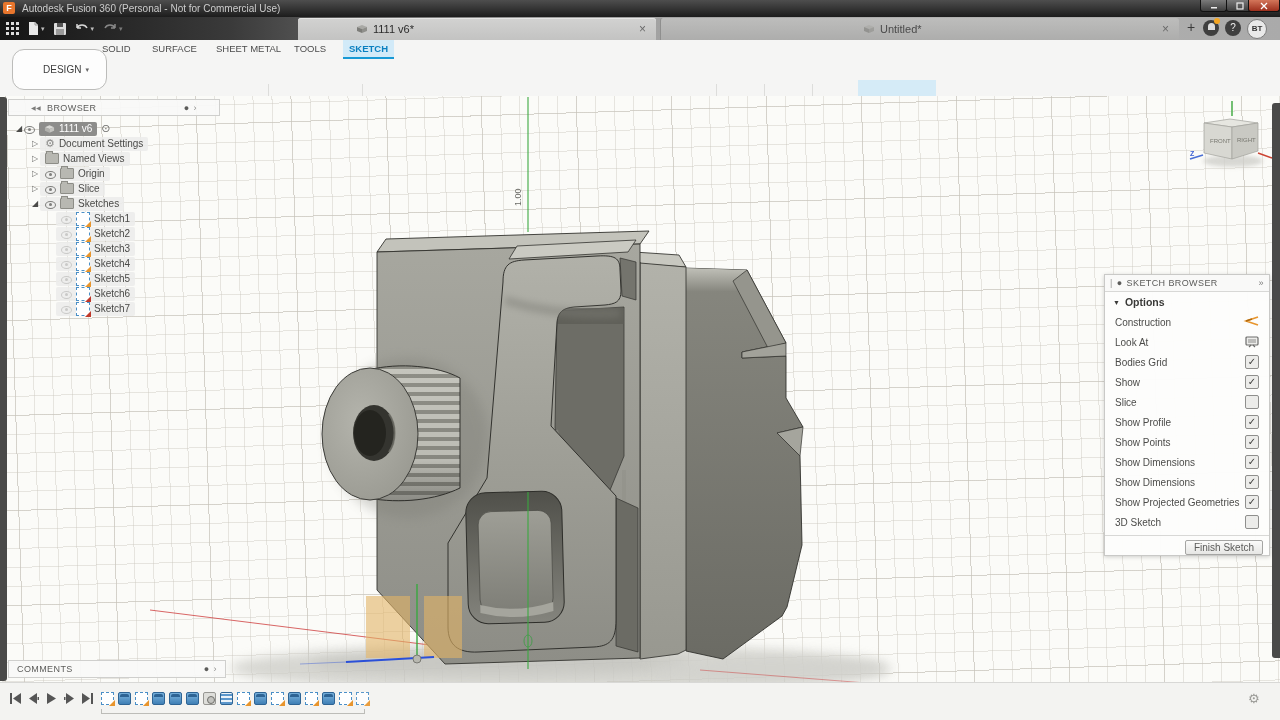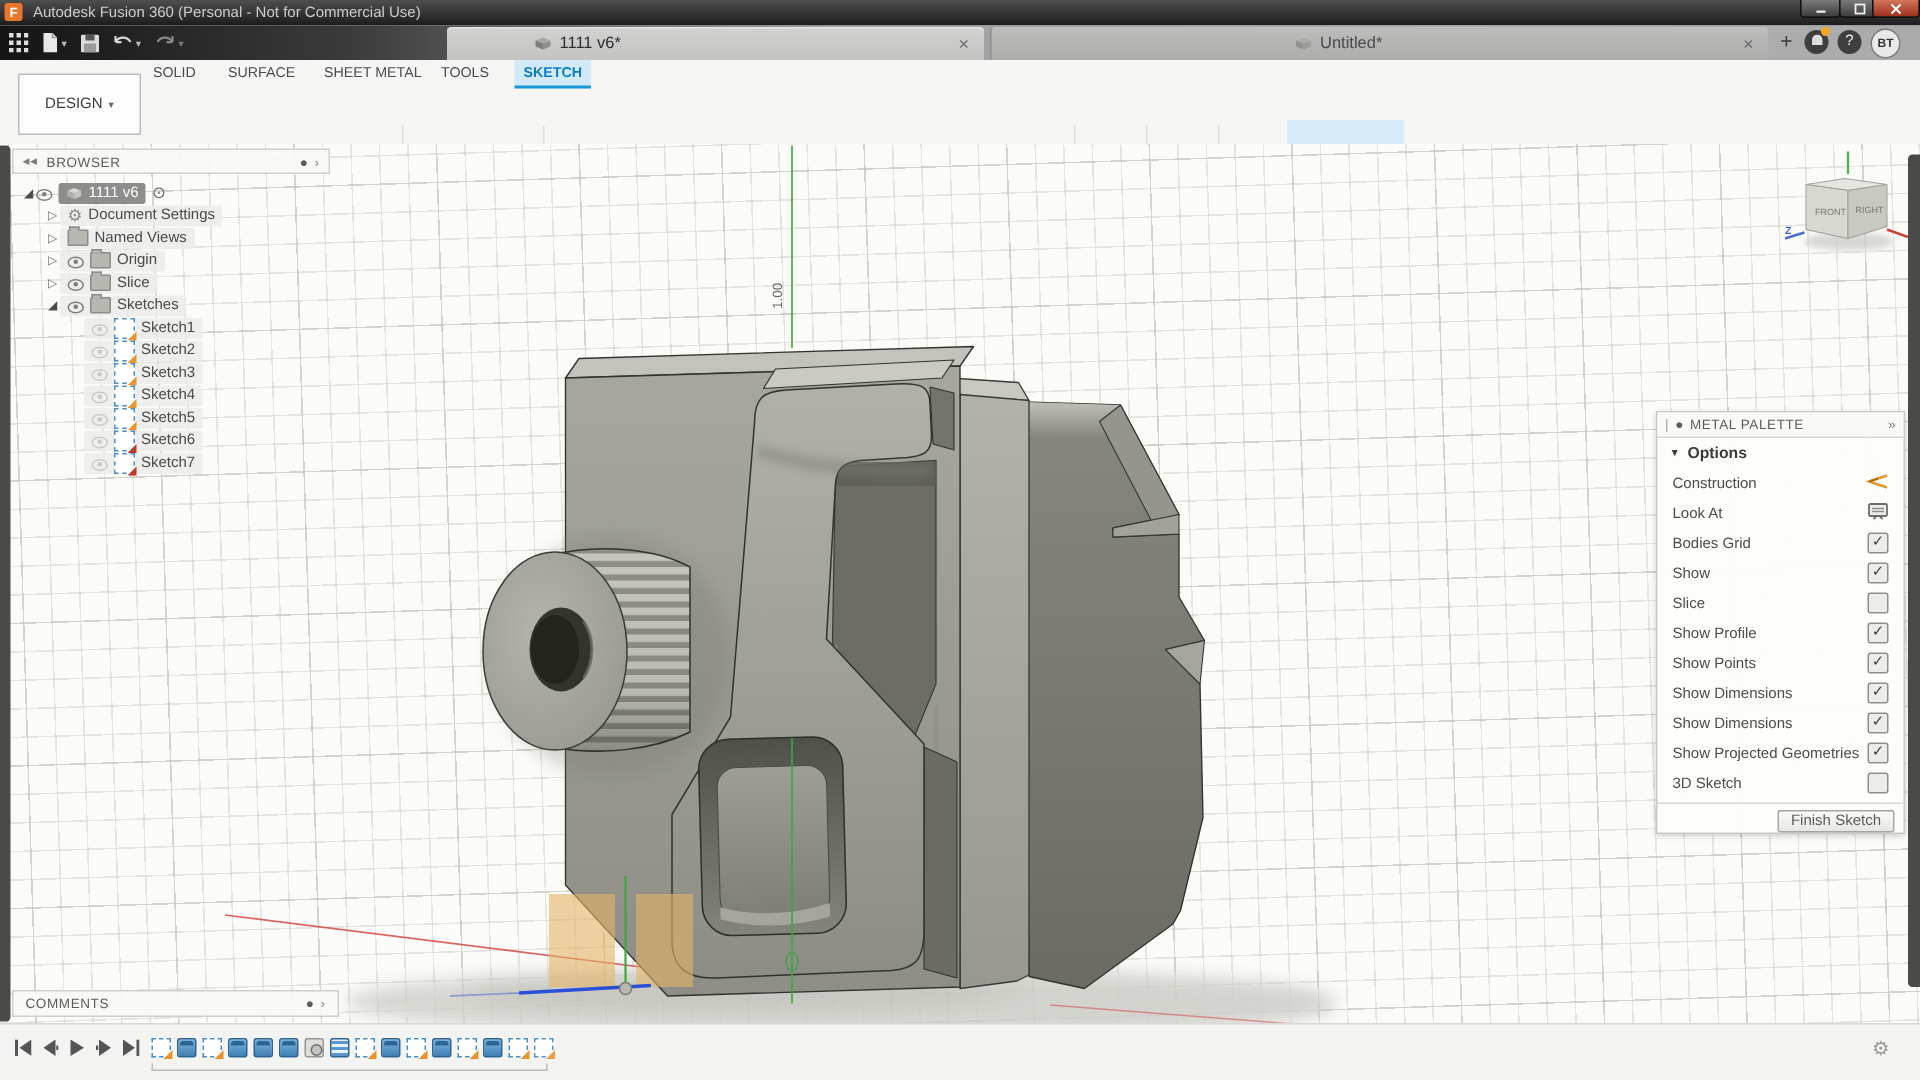--- a/index.html
+++ b/index.html
@@ -26,22 +26,22 @@
   .doctab.inactive{left:660px;width:518px;background:linear-gradient(#bdbdbc,#adadac);border-left:1px solid #8f8f8e;}
   .tabcube{width:12px;height:10px;margin-right:5px;}
   .tab-close{margin-left:auto;margin-right:10px;color:#6b6b6b;font-size:12px;cursor:pointer;}
   .rnd-ic{top:3px;width:16px;height:16px;border-radius:50%;background:#3f3f3f;color:#eee;text-align:center;line-height:16px;font-size:10px;cursor:pointer;}
   .avatar{top:2px;left:1247px;width:18px;height:18px;border-radius:50%;background:#e9e9e9;color:#333;font-size:8px;font-weight:bold;
           text-align:center;line-height:18px;border:1px solid #7c7c7c;cursor:pointer;}
   .badge{position:absolute;right:-1px;top:-2px;width:6px;height:6px;border-radius:50%;background:#f5a623;}
   .addtab{left:1183px;top:3px;width:16px;height:16px;color:#3a3a3a;font-size:14px;line-height:15px;text-align:center;cursor:pointer;}
   
   .ribbon{left:0;top:40px;width:1280px;height:56px;background:#f5f5f4;border-bottom:1px solid #d4d4d2;}
-  .ws-btn{left:12px;top:9px;width:80px;height:39px;background:#fdfdfd;border:1px solid #bcbcba;border-radius:1px;
-          display:flex;align-items:center;justify-content:center;gap:4px;font-size:10px;color:#3c3c3c;cursor:pointer;}
+  .ws-btn{left:12px;top:9px;width:80px;height:39px;background:#fdfdfd;border:1px solid #bcbcba;border-radius:12px;
+          display:flex;align-items:center;justify-content:center;gap:4px;font-size:10px;color:#3c3c3c;cursor:pointer;padding-left:13px;}
   .rtab{top:0;height:17px;font-size:9.5px;color:#4c4c4c;display:flex;align-items:center;justify-content:center;cursor:pointer;padding:0 6px;}
   .rtab.active{background:#d2eaf8;color:#0a7fc0;font-weight:bold;border-bottom:2px solid #1899d5;}
   .ric{top:58px;width:24px;height:24px;display:flex;align-items:center;justify-content:center;cursor:pointer;}
   .glabel{top:84px;font-size:8px;color:#6d6d6b;display:flex;gap:3px;align-items:center;justify-content:center;cursor:pointer;}
   .gsep{top:44px;width:1px;height:48px;background:#dddddb;}
   .finish-zone{left:858px;top:40px;width:78px;height:56px;background:#d5ebf7;}
   
   .viewport{left:0;top:96px;width:1280px;height:586px;overflow:hidden;background:#fbfbf8;}
   .grid{position:absolute;left:-80px;top:-80px;width:1460px;height:760px;transform:rotate(-1.8deg);
     background-image:
@@ -547,21 +547,21 @@
       <text x="2" y="58" font-size="7" fill="#3b5fd4" font-weight="bold">Z</text>
       <line x1="70" y1="55" x2="84" y2="60" stroke="#cc4433" stroke-width="1.6"></line>
       <text x="84" y="64" font-size="7" fill="#cc4433" font-weight="bold">X</text>
     </svg>
 
     <div class="abs edge-strip" style="left:0;top:1px;width:7px;height:584px;border-radius:0 3px 3px 0"></div>
 
     <div class="abs edge-strip" style="left:1272px;top:7px;width:8px;height:555px"></div>
 
     <div class="abs" style="left:8px;top:3px;width:212px">
-      <div class="panel-hd" style="height:15px;padding:0 6px">
+      <div class="panel-hd" style="height:15px;padding:0 22px">
         <span style="font-size:6px;margin-right:6px;color:#7c7c7a">◀◀</span>
         <span>BROWSER</span>
         <span style="margin-left:auto">●</span>
         <span style="margin-left:4px;color:#8c8c8a">›</span>
       </div>
 
       <div class="tree-row" style="margin-top:5px;padding-left:6px">
         <span class="tri exp">◢</span>
         <span class="eye">
             <i></i>
@@ -695,21 +695,21 @@
           <span class="sk-ic locked"></span>
             <span>Sketch7</span>
           </span>
       </div>
     </div>
 
     <div class="abs palette">
       <div class="panel-hd" style="height:16px;padding:0 5px;border:none;border-bottom:1px solid #d8d8d6">
         <span style="color:#9a9a98;margin-right:4px">|</span>
         <span style="margin-right:4px">●</span>
-        <span>METAL PALETTE</span>
+        <span>SKETCH BROWSER</span>
         <span style="margin-left:auto;color:#7c7c7a">»</span>
       </div>
       <div style="display:flex;align-items:center;height:20px;padding:0 8px;font-size:10.5px;font-weight:bold;color:#3a3a38;gap:5px">
         <span style="font-size:7px">▼</span>
         <span>Options</span>
       </div>
       <div class="pal-row">
         <span>Construction</span>
         <span class="pal-ctl">
           <svg width="16" height="12">

